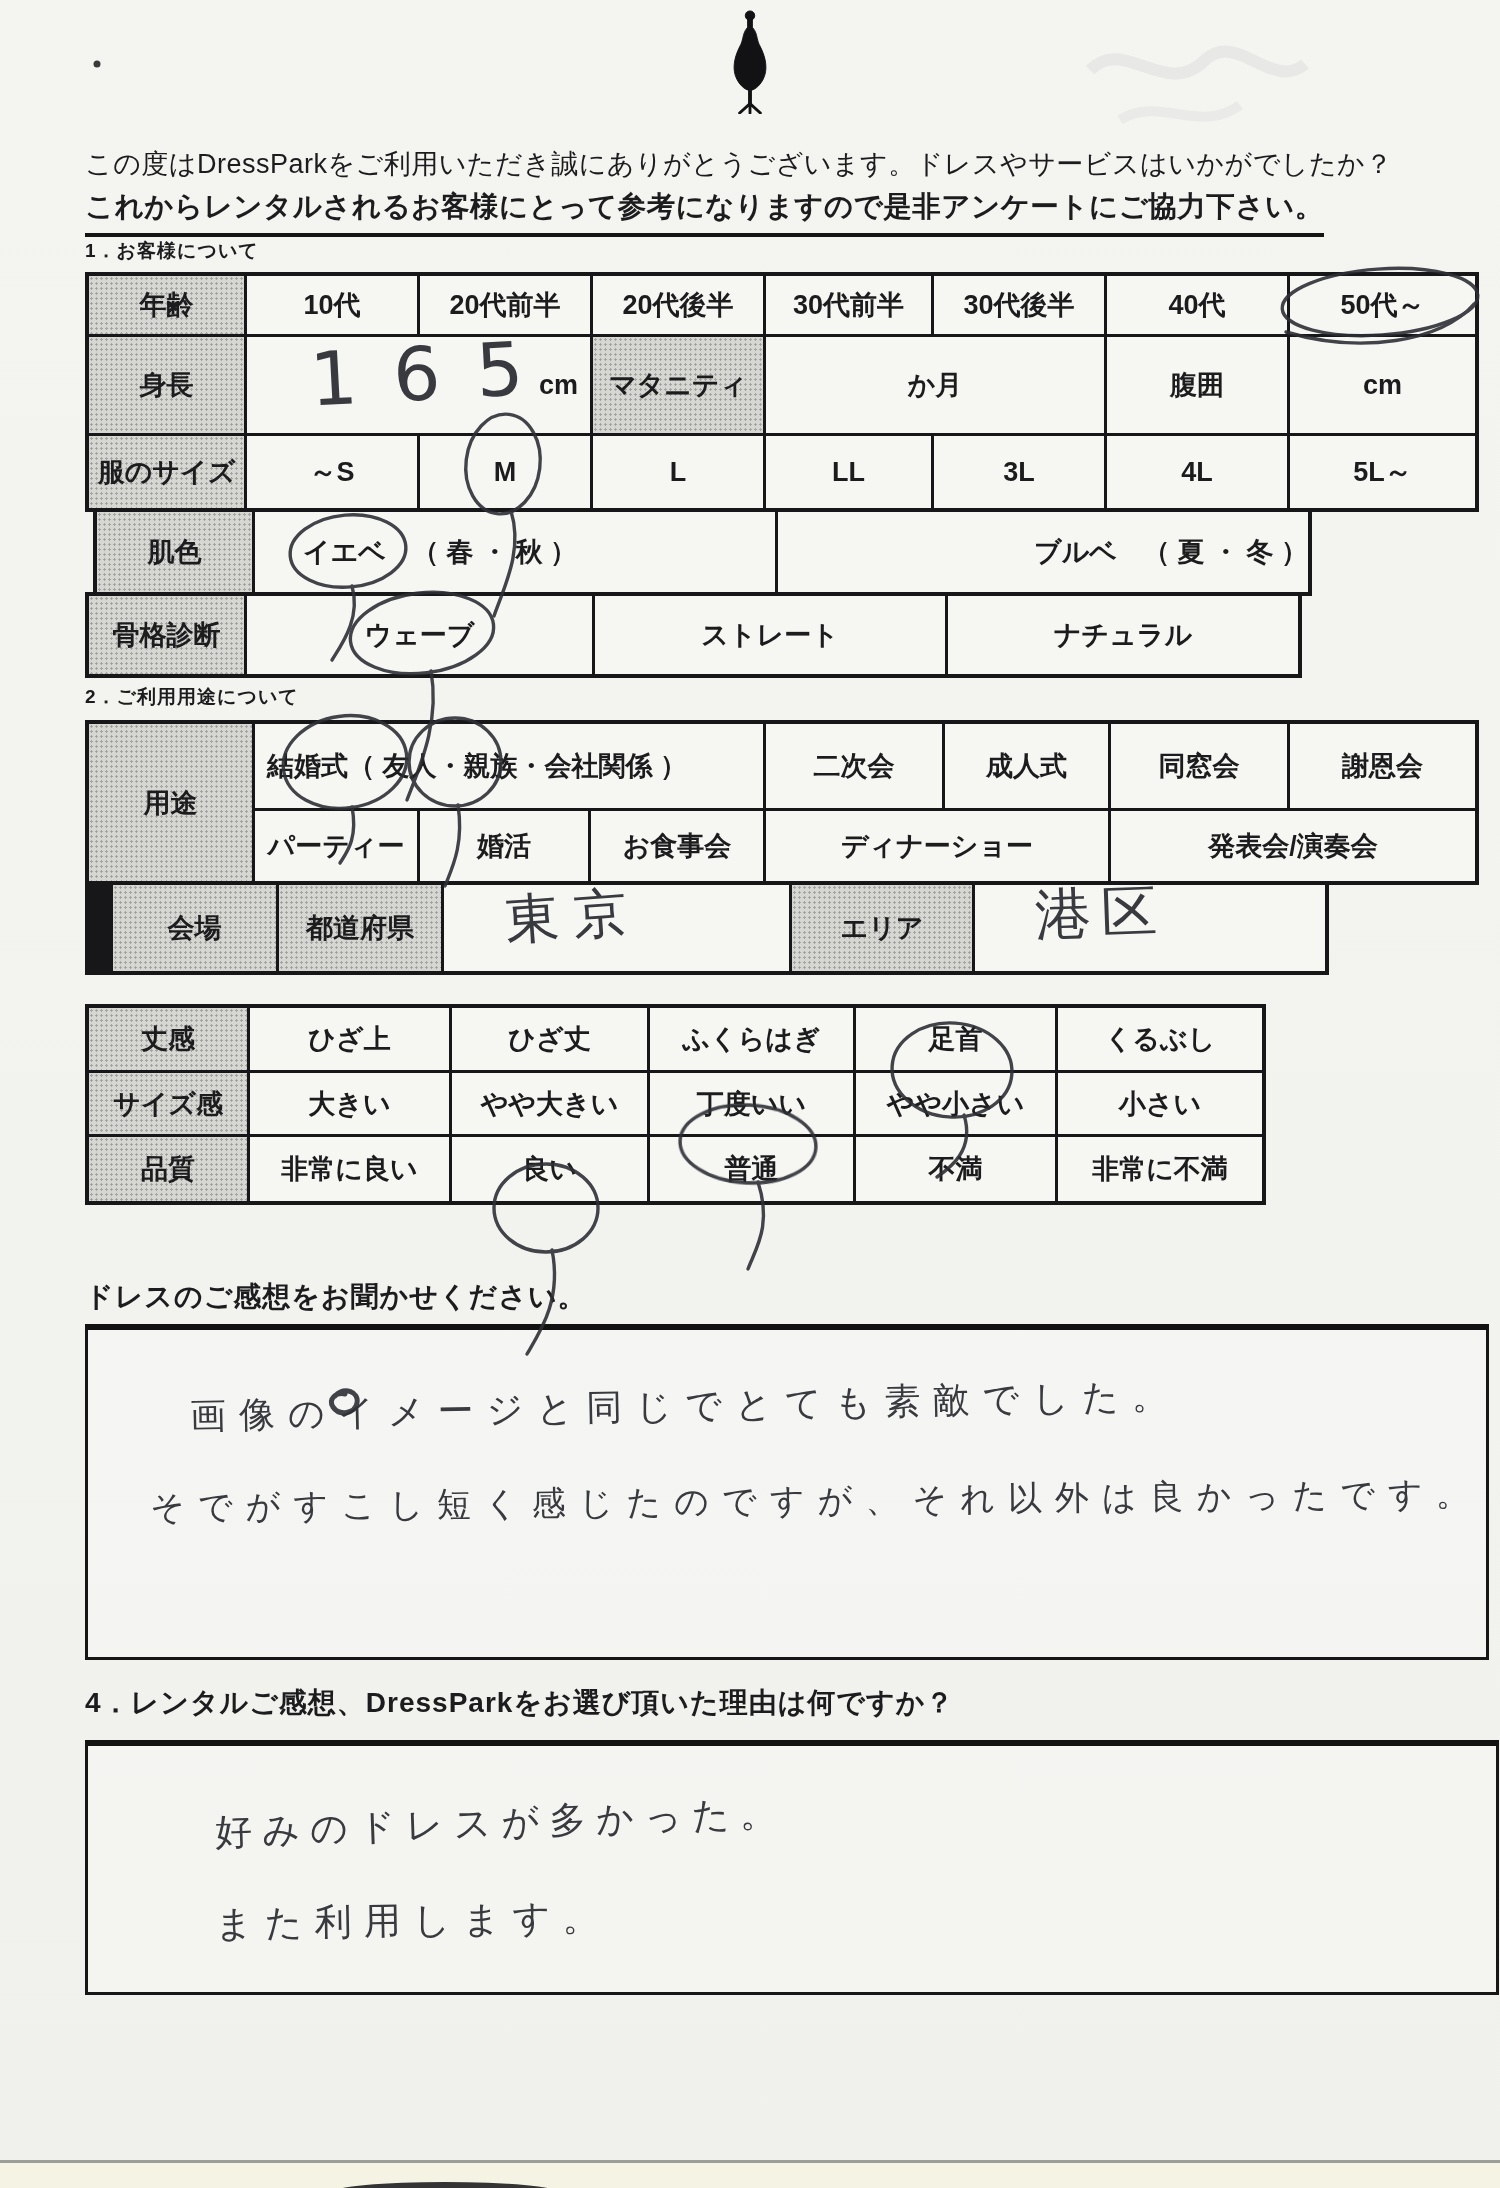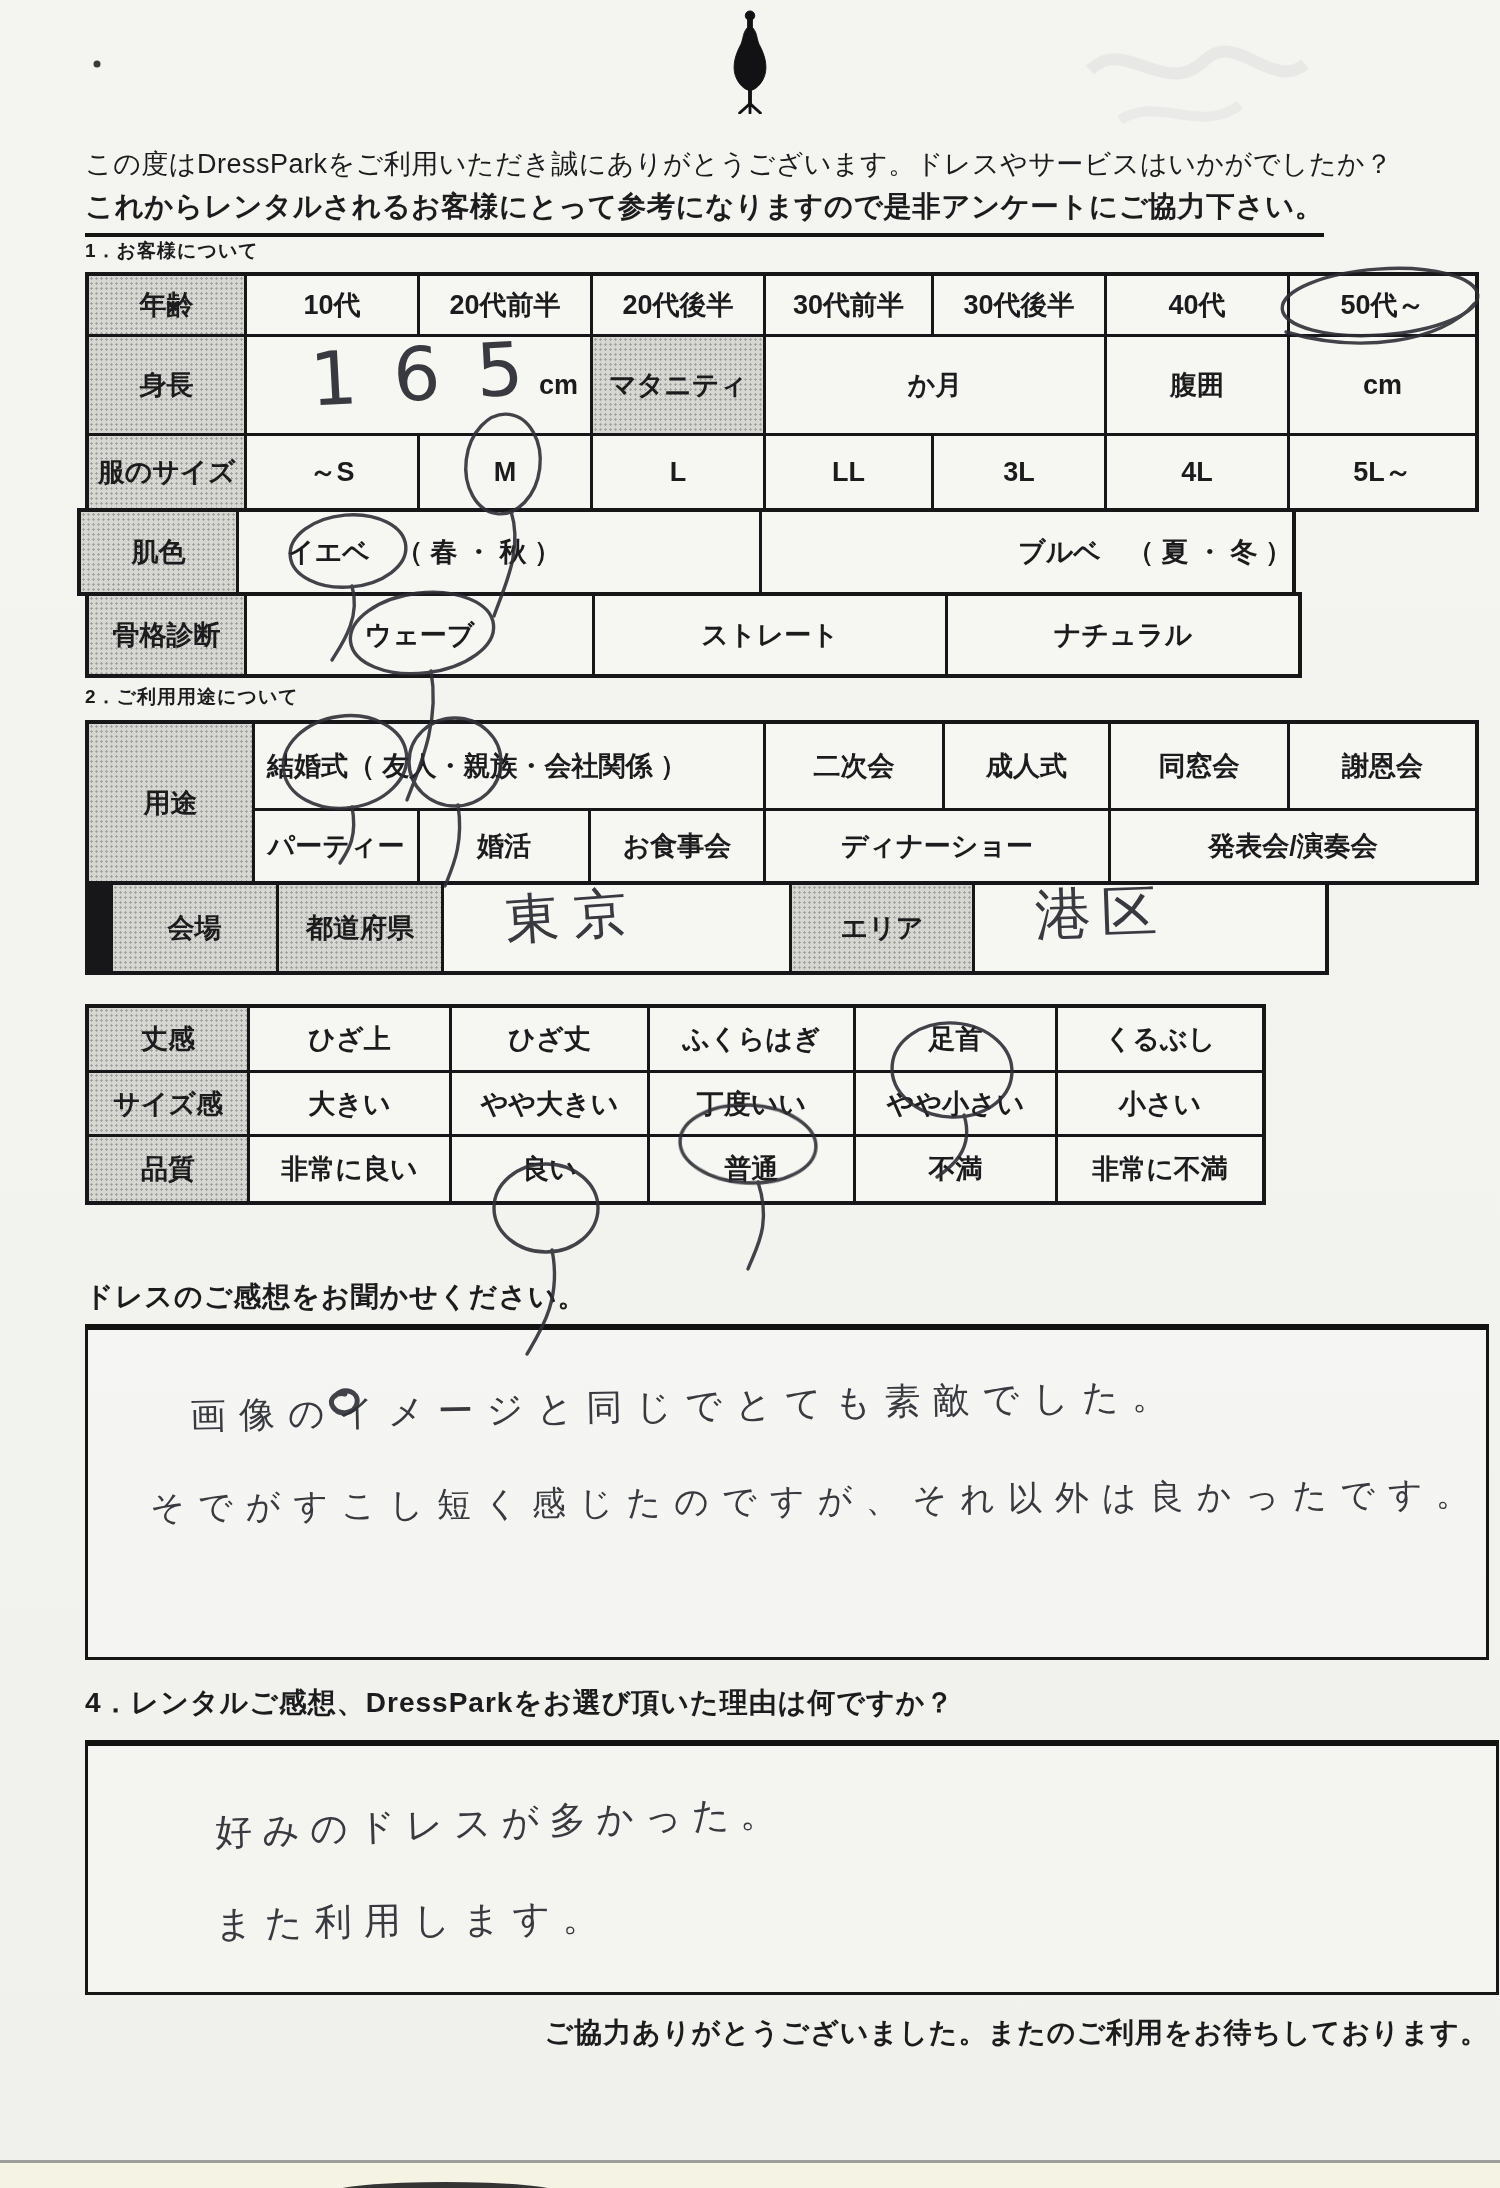--- a/index.html
+++ b/index.html
@@ -74,21 +74,21 @@
     <div class="c hd">服のサイズ</div>
     <div class="c">～S</div>
     <div class="c">M</div>
     <div class="c">L</div>
     <div class="c">LL</div>
     <div class="c">3L</div>
     <div class="c">4L</div>
     <div class="c">5L～</div>
   </div>
 
-  <div class="g" style="left:77px;top:508px;grid-template-columns:155px 520px 530px;grid-template-rows:80px;">
+  <div class="g" style="left:93px;top:508px;grid-template-columns:155px 520px 530px;grid-template-rows:80px;">
     <div class="c hd">肌色</div>
     <div class="c left" style="padding-left:48px;gap:26px;">
       <span>イエベ</span>
       <span>（ 春 ・ 秋 ）</span>
     </div>
     <div class="c left" style="padding-left:85px;gap:26px;justify-content:flex-end;">
       <span>ブルベ</span>
       <span>（ 夏 ・ 冬 ）</span>
     </div>
   </div>
@@ -151,21 +151,20 @@
     <div class="c">不満</div>
     <div class="c">非常に不満</div>
   </div>
 
   <div class="abs h" style="top:1278px;left:85px;font-size:28px;">ドレスのご感想をお聞かせください。</div>
   <div class="abs box" style="top:1324px;left:85px;width:1398px;height:327px;"></div>
 
   <div class="abs h" style="top:1684px;left:85px;font-size:28px;">4．レンタルご感想、DressParkをお選び頂いた理由は何ですか？</div>
   <div class="abs box" style="top:1740px;left:85px;width:1408px;height:246px;"></div>
 
-  <div class="abs footer">ご協力ありがとうございました。またのご利用をお待ちしております。</div>
 
   <div class="abs paper-edge"></div>
   <div class="abs scan-strip"></div>
 
   <div class="hand" style="left:310px;top:330px;font-size:74px;letter-spacing:36px;transform:rotate(-3deg);">165</div>
   <div class="hand" style="left:505px;top:880px;font-size:54px;letter-spacing:14px;transform:rotate(-4deg);">東京</div>
   <div class="hand" style="left:1035px;top:876px;font-size:56px;letter-spacing:10px;transform:rotate(-2deg);">港区</div>
   <div class="hand" style="left:190px;top:1382px;font-size:36px;letter-spacing:13px;transform:rotate(-1.2deg);">画像のイメージと同じでとても素敵でした。</div>
   <div class="hand" style="left:150px;top:1478px;font-size:34px;letter-spacing:13px;transform:rotate(-0.6deg);">そでがすこし短く感じたのですが、それ以外は良かったです。</div>
   <div class="hand" style="left:215px;top:1798px;font-size:37px;letter-spacing:10px;transform:rotate(-2deg);">好みのドレスが多かった。</div>

